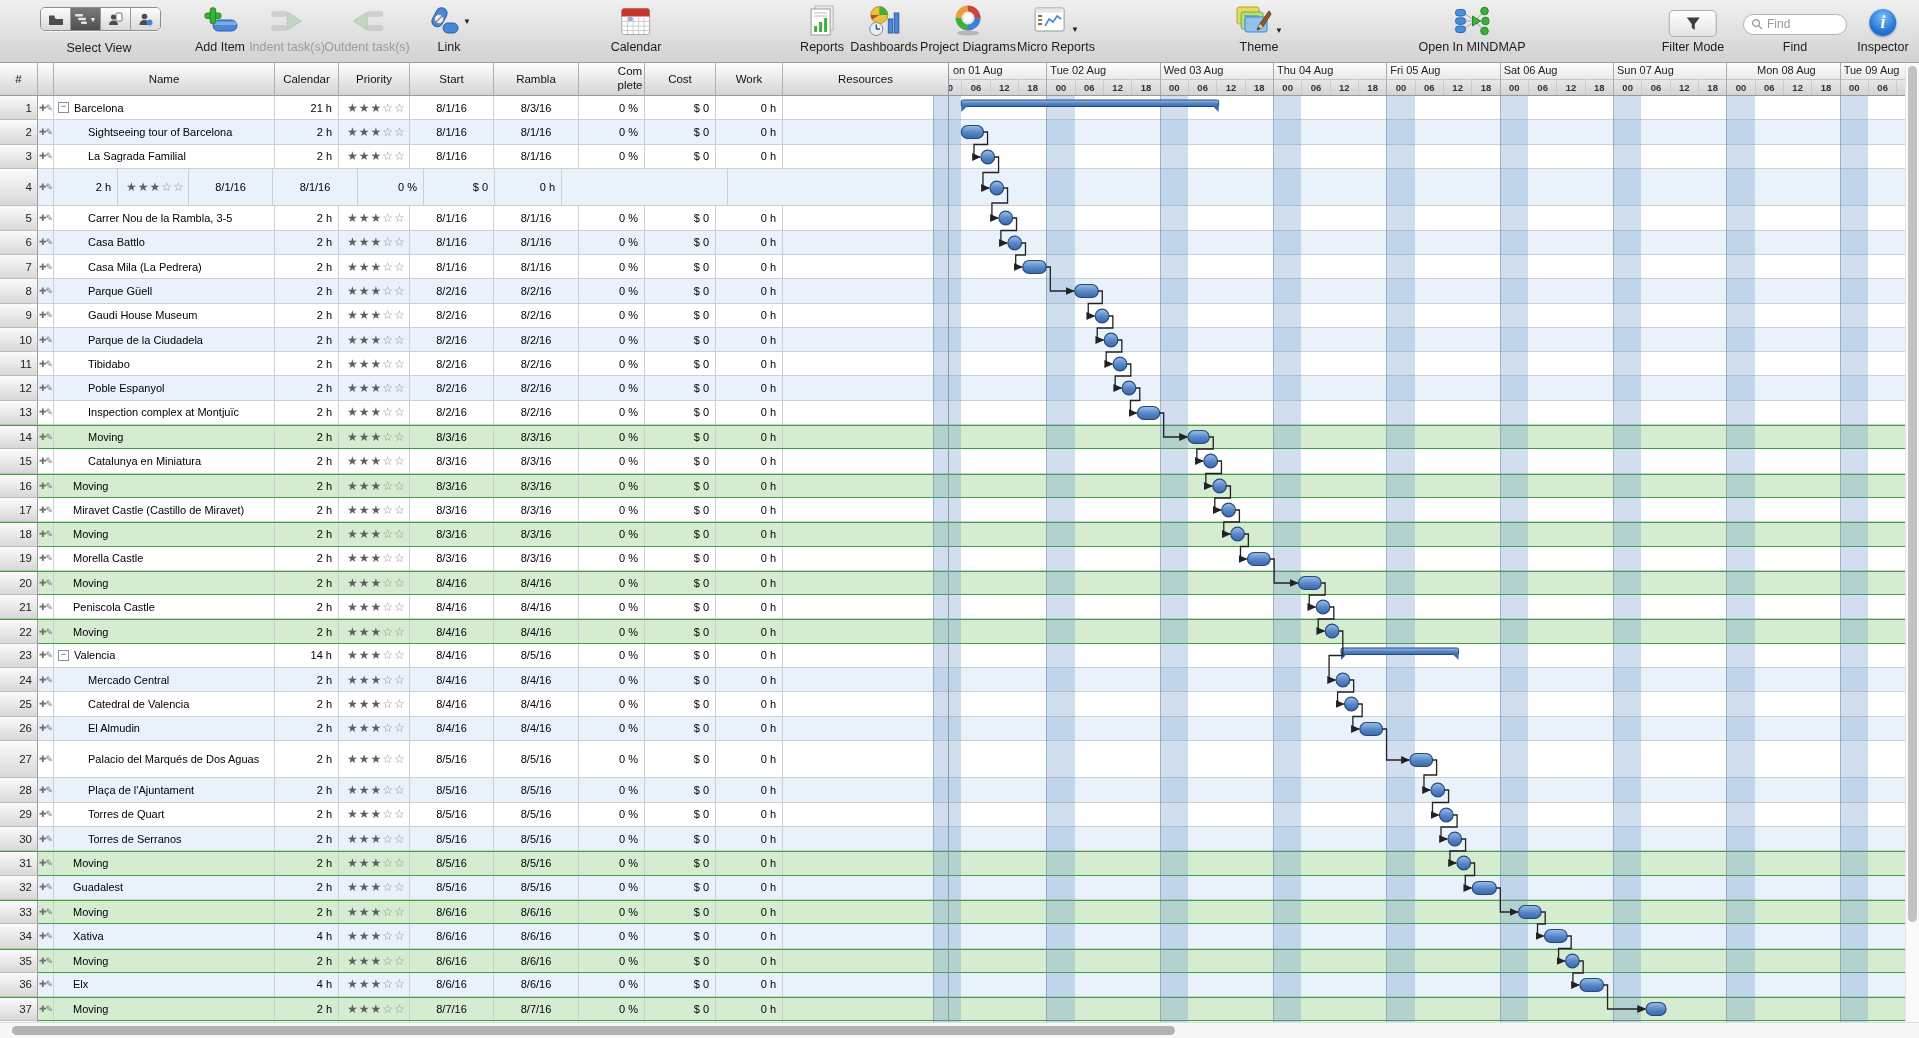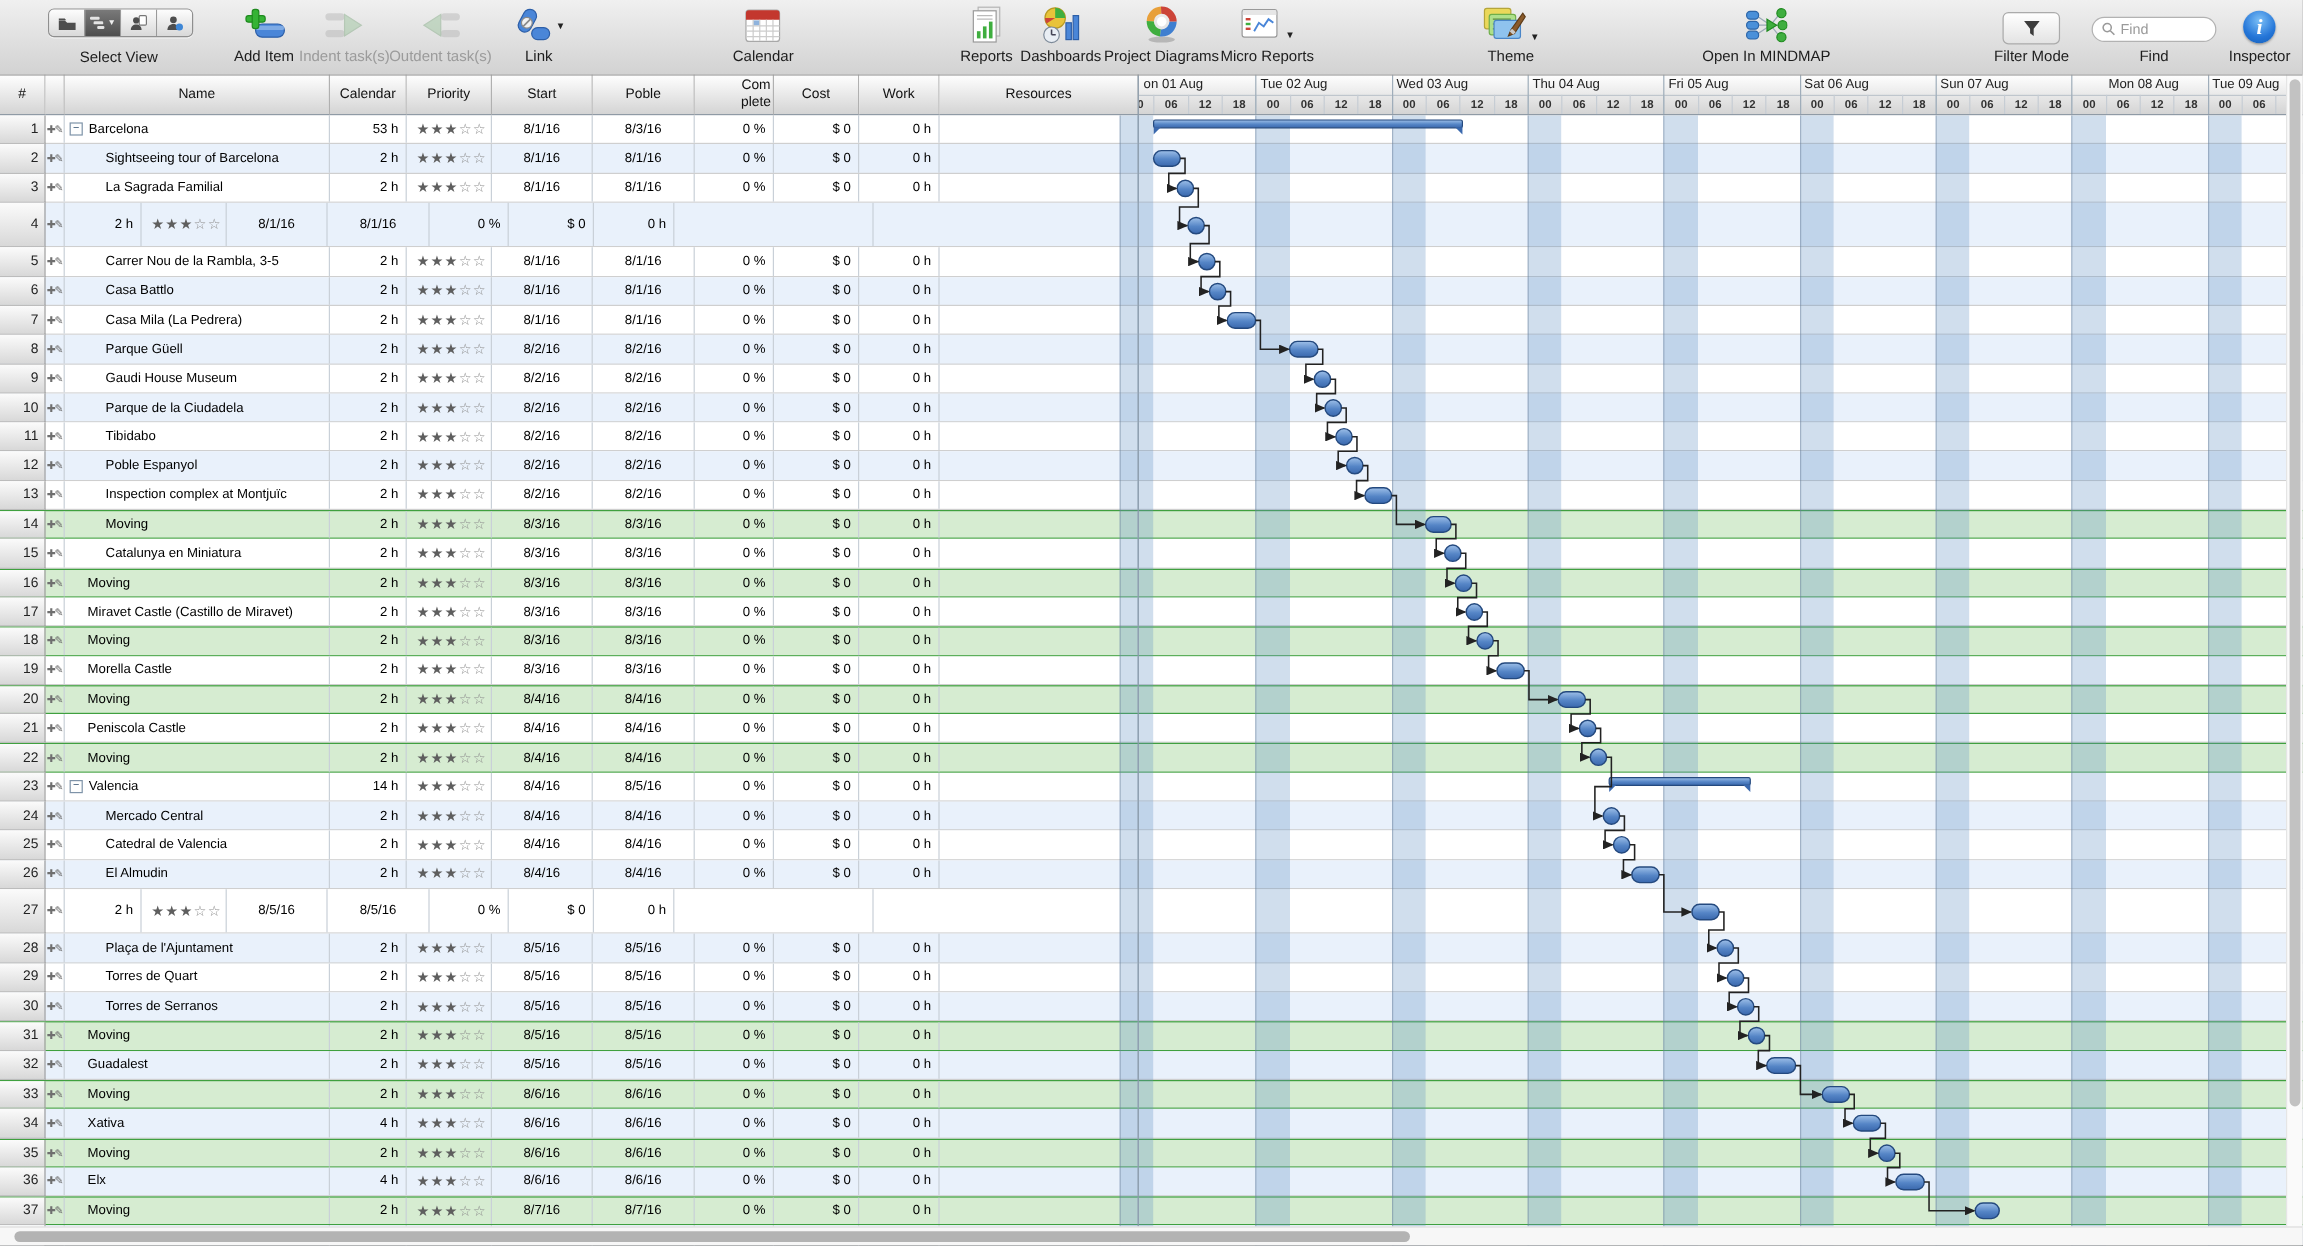--- a/index.html
+++ b/index.html
@@ -312,21 +312,21 @@
   </div>
 
   <div class="main">
     <div class="hdr">
       <div class="hcell rnum">#</div>
       <div class="hcell ricon"></div>
       <div class="hcell rname">Name</div>
       <div class="hcell rdur">Calendar</div>
       <div class="hcell rpri">Priority</div>
       <div class="hcell rstart">Start</div>
-      <div class="hcell rfin">Poble</div>
+      <div class="hcell rfin">Rambla</div>
       <div class="hcell rcom">
           <span style="display:inline-block;width:48px;word-break:break-all;text-align:center;line-height:1.2;margin-left:37px;">Complete</span>
         </div>
       <div class="hcell rcost">Cost</div>
       <div class="hcell rwork">Work</div>
       <div class="hcell rres">Resources</div>
       <div class="ghead" id="ghead">
           <div class="gheadmid"></div>
           <div class="gday" style="left: 4px; line-height: 17px;">on 01 Aug</div>
           <div class="ghour" style="left: -16px; width: 28.3325px;">00</div>
@@ -492,21 +492,21 @@
         </svg>
     <div class="row">
     <div class="cell num rnum">1</div>
     <div class="cell cicon ricon">
             <span class="edit-glyph">✚✎</span>
           </div>
     <div class="cell name rname" style="padding-left: 4px;">
             <span class="expander">−</span>
             <span>Barcelona</span>
           </div>
-    <div class="cell right rdur">53 h</div>
+    <div class="cell right rdur">21 h</div>
     <div class="cell rpri" style="padding-left:8px;">
             <span class="stars"><span class="f">★★★</span><span class="o">☆☆</span></span>
           </div>
     <div class="cell center rstart">8/1/16</div>
     <div class="cell center rfin">8/3/16</div>
     <div class="cell right rcom">0 %</div>
     <div class="cell right rcost">$ 0</div>
     <div class="cell right rwork">0 h</div>
     <div class="cell rres"></div>
     <div class="cell rgantt"></div>
@@ -1006,20 +1006,23 @@
     <div class="cell right rcom">0 %</div>
     <div class="cell right rcost">$ 0</div>
     <div class="cell right rwork">0 h</div>
     <div class="cell rres"></div>
     <div class="cell rgantt"></div>
   </div>
         <div class="row tall">
     <div class="cell num rnum">27</div>
     <div class="cell cicon ricon">
             <span class="edit-glyph">✚✎</span>
+          </div>
+    <div class="cell name rname" style="padding-left: 34px;">
+            <span>Palacio del Marqués de Dos Aguas</span>
           </div>
     <div class="cell right rdur">2 h</div>
     <div class="cell rpri" style="padding-left:8px;">
             <span class="stars"><span class="f">★★★</span><span class="o">☆☆</span></span>
           </div>
     <div class="cell center rstart">8/5/16</div>
     <div class="cell center rfin">8/5/16</div>
     <div class="cell right rcom">0 %</div>
     <div class="cell right rcost">$ 0</div>
     <div class="cell right rwork">0 h</div>

